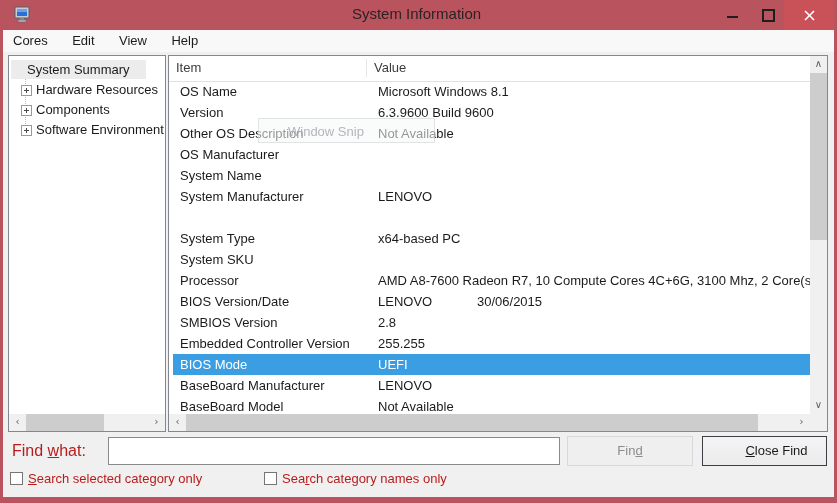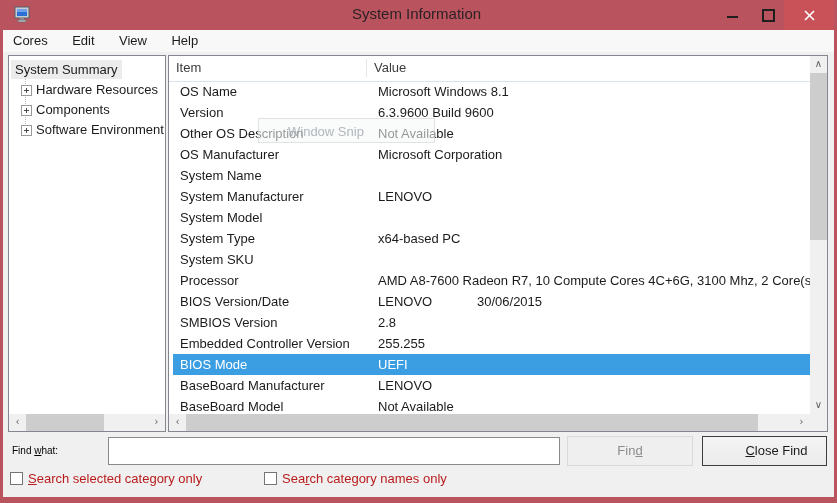--- a/index.html
+++ b/index.html
@@ -17,21 +17,21 @@
   .glyph-min{width:11px;height:2px;background:#1e1e1e;margin-top:4px;}
   .glyph-max{width:9px;height:9px;border:2px solid #1e1e1e;background:transparent;}
   
   .inner{position:absolute;left:3px;top:30px;width:831px;height:467px;background:#f0f0f0;}
   .menubar{position:absolute;left:0;top:0;width:831px;height:22px;background:#f8f8f8;}
   .menu-item{display:inline-block;padding:3px 10px 0 10px;font-size:13px;color:#1b1b1b;height:19px;}
   .workspace{position:absolute;left:0;top:22px;width:831px;height:384px;background:#f0f0f0;}
   .panel{position:absolute;background:#fff;border:1px solid #828790;box-sizing:border-box;}
   
   #tree-panel{left:5px;top:3px;width:158px;height:377px;overflow:hidden;}
-  .tree-root{position:absolute;left:2px;top:4px;height:19px;line-height:19px;padding:0 4px;
+  .tree-root{position:absolute;left:2px;top:4px;height:19px;line-height:19px;padding:0 16px;
              font-size:13px;color:#1b1b1b;background:#ececec;white-space:nowrap;}
   .tree-child{position:absolute;left:0;width:156px;height:20px;line-height:20px;font-size:13px;
               color:#1b1b1b;white-space:nowrap;}
   .texp{position:absolute;left:12px;top:5px;width:9px;height:9px;border:1px solid #999;background:#fff;box-sizing:content-box;}
   .texp::before{content:"";position:absolute;left:2px;top:4px;width:5px;height:1px;background:#4a4a4a;}
   .texp::after{content:"";position:absolute;left:4px;top:2px;width:1px;height:5px;background:#4a4a4a;}
   .tlabel{position:absolute;left:27px;top:0;}
   .tree-vline{position:absolute;left:16px;top:23px;width:1px;height:48px;
               background-image:repeating-linear-gradient(#b9b9b9 0 1px,transparent 1px 2px);}
   
@@ -55,21 +55,21 @@
   #hscroll-table{left:0;bottom:0;width:641px;height:17px;}
   #corner{position:absolute;right:0;bottom:0;width:17px;height:17px;background:#f0f0f0;}
   #hscroll-tree{left:0;bottom:0;width:156px;height:17px;}
   
   #ghost{position:absolute;left:258px;top:118px;width:177px;height:25px;line-height:25px;
          background:rgba(246,247,248,0.55);border:1px solid rgba(185,190,196,0.40);
          color:rgba(152,160,168,0.75);font-size:13px;padding-left:29px;box-sizing:border-box;
          pointer-events:none;z-index:6;}
   
   .findbar{position:absolute;left:0;top:406px;width:831px;height:61px;background:#f0f0f0;}
-  .find-label{position:absolute;left:9px;top:0;height:30px;line-height:30px;font-size:10px;color:#000000;text-align:center;}
+  .find-label{position:absolute;left:9px;top:0;height:30px;line-height:30px;font-size:16px;color:#b91c1c;text-align:center;}
   #find-input{position:absolute;left:105px;top:1px;width:452px;height:28px;border:1px solid #8a8a8a;
               background:#fff;font-size:13px;padding:0 5px;box-sizing:border-box;outline:none;
               font-family:"Liberation Sans",sans-serif;}
   .btn{position:absolute;top:0;height:30px;font-size:13px;text-align:center;line-height:28px;
        box-sizing:border-box;}
   #find-btn{left:564px;width:126px;background:#efefef;border:1px solid #d9d9d9;color:#8d8d8d;}
   #closefind-btn{left:699px;width:125px;background:linear-gradient(#f4f4f4,#ebebeb);
                  border:1px solid #3b3e42;color:#1b1b1b;padding-left:24px;}
   .opt-row{position:absolute;top:34px;height:18px;line-height:17px;font-size:13px;color:#b91c1c;}
   #opt1{left:7px;} #opt2{left:261px;}
@@ -154,33 +154,28 @@
             <div class="trow" style="top: 21px;">
               <span class="c-item">Version</span>
               <span class="c-value">6.3.9600 Build 9600</span>
             </div>
             <div class="trow" style="top: 42px;">
               <span class="c-item">Other OS Description</span>
               <span class="c-value">Not Available</span>
             </div>
             <div class="trow" style="top: 63px;">
               <span class="c-item">OS Manufacturer</span>
-              <span class="c-value">Microsoft Corporation</span>
             </div>
             <div class="trow" style="top: 84px;">
               <span class="c-item">System Name</span>
               <span class="c-value"></span>
             </div>
             <div class="trow" style="top: 105px;">
               <span class="c-item">System Manufacturer</span>
               <span class="c-value">LENOVO</span>
-            </div>
-            <div class="trow" style="top: 126px;">
-              <span class="c-item">System Model</span>
-              <span class="c-value"></span>
             </div>
             <div class="trow" style="top: 147px;">
               <span class="c-item">System Type</span>
               <span class="c-value">x64-based PC</span>
             </div>
             <div class="trow" style="top: 168px;">
               <span class="c-item">System SKU</span>
               <span class="c-value"></span>
             </div>
             <div class="trow" style="top: 189px;">

